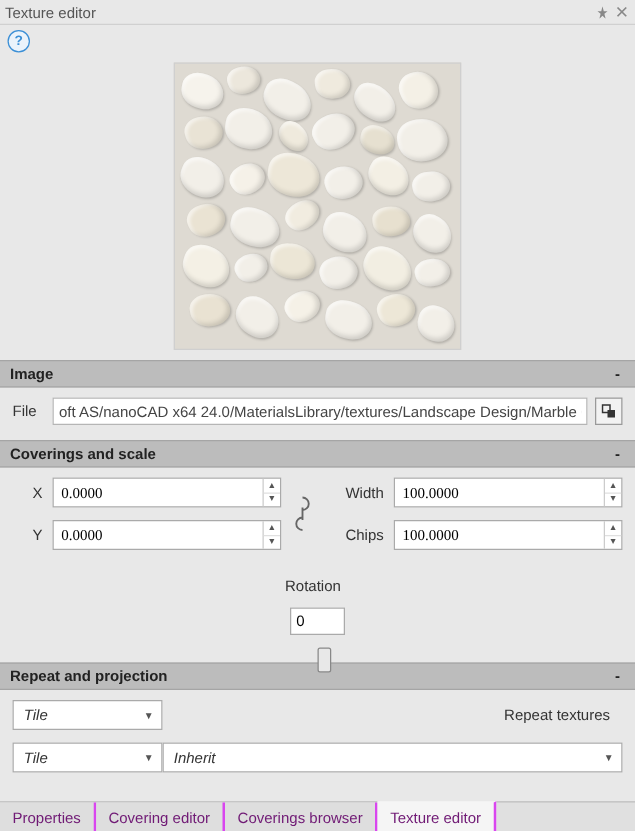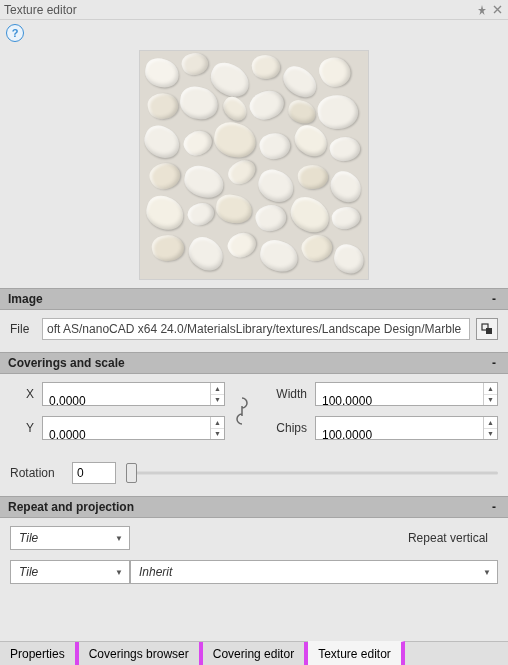--- a/index.html
+++ b/index.html
@@ -16,37 +16,37 @@
 .section-head { background: #bcbcbc; display: flex; align-items: center; justify-content: space-between; padding: 3px 8px; font-weight: 600; color: #222; border-top: 1px solid #a5a5a5; border-bottom: 1px solid #a5a5a5; }
 .section-head .collapse { font-weight: bold; padding: 0 4px; cursor: pointer; }
 .section-body { padding: 8px 10px 12px 10px; }
 .file-row { display: flex; align-items: center; gap: 6px; }
 .file-row .lbl { width: 26px; }
 .file-row input { flex: 1; height: 22px; border: 1px solid #b5b5b5; padding: 2px 4px; background: #fff; color: #444; }
 .icon-btn { width: 22px; height: 22px; border: 1px solid #999; background: #f2f2f2; display: flex; align-items: center; justify-content: center; cursor: pointer; }
 .pos-grid { display: grid; grid-template-columns: 24px 1fr 18px 48px 1fr 18px; column-gap: 8px; row-gap: 10px; align-items: center; }
 .pos-grid .lbl { text-align: right; }
 .spin-input { display: flex; align-items: stretch; height: 24px; border: 1px solid #aaa; background: #fff; }
-.spin-input input { border: none; outline: none; flex: 1; padding: 18px 6px; background: transparent; }
+.spin-input input { border: none; outline: none; flex: 1; padding: 4px 6px; background: transparent; font-family: Liberation Serif, serif; }
 .spin-arrows { width: 14px; display: flex; flex-direction: column; border-left: 1px solid #ccc; }
 .spin-arrows div { flex: 1; display: flex; align-items: center; justify-content: center; font-size: 7px; color: #555; cursor: pointer; line-height: 1; }
 .spin-arrows div:first-child { border-bottom: 1px solid #e0e0e0; }
 .link-col { grid-row: span 2; display: flex; align-items: center; justify-content: center; color: #555; }
-.rotation-row { display: flex; align-items: center; gap: 10px; margin-top: 22px; }
+.rotation-row { display: flex; align-items: center; gap: 10px; margin-top: 22px; flex-direction: column; }
 .rotation-row .lbl { width: 52px; }
 .rot-input { width: 44px; height: 22px; border: 1px solid #aaa; padding: 2px 4px; background: #fff; }
 .slider-wrap { flex: 1; position: relative; height: 20px; display: flex; align-items: center; }
 .slider-track { position: absolute; left: 0; right: 0; height: 3px; background: #cfcfcf; border-radius: 2px; top: 50%; transform: translateY(-50%); }
 .slider-thumb { position: absolute; width: 11px; height: 20px; background: #e8e8e8; border: 1px solid #888; border-radius: 2px; top: 0; left: 0; cursor: pointer; }
 .repeat-grid { display: grid; grid-template-columns: 120px 1fr; row-gap: 10px; align-items: center; }
 .repeat-grid .lbl { text-align: right; padding-right: 10px; }
 .select { display: flex; align-items: center; justify-content: space-between; height: 24px; border: 1px solid #aaa; background: #fff; padding: 0 6px 0 8px; cursor: pointer; font-style: italic; }
 .select .arrow { font-size: 8px; color: #555; }
 .tabbar { position: absolute; left: 0; right: 0; bottom: 0; display: flex; background: #e0e0e0; border-top: 1px solid #bdbdbd; height: 24px; }
-.tab { padding: 4px 10px; border-right: 4px solid #d946ef; color: #000000; background: #dedede; cursor: pointer; display: flex; align-items: center; }
+.tab { padding: 4px 10px; border-right: 2px solid #d946ef; color: #701a75; background: #dedede; cursor: pointer; display: flex; align-items: center; }
 .tab.active { background: #f5f5f5; border-top: 1px solid #f5f5f5; margin-top: -1px; }
 svg { display: block; }
 </style>
 </head>
 <body>
 
 <div class="titlebar">
   <span class="title">Texture editor</span>
   <div class="winctrl">
     <span>
@@ -186,30 +186,30 @@
 <div class="section-head">
   <span>Repeat and projection</span>
   <span class="collapse">-</span>
 </div>
 <div class="section-body">
   <div class="repeat-grid">
     <div class="select">
       <span>Tile</span>
       <span class="arrow">▼</span>
     </div>
-    <span class="lbl">Repeat vertical</span>
+    <span class="lbl">Repeat textures</span>
     <div class="select">
       <span>Tile</span>
       <span class="arrow">▼</span>
     </div>
     <div class="select">
       <span>Inherit</span>
       <span class="arrow">▼</span>
     </div>
   </div>
 </div>
 
 <div class="tabbar">
   <div class="tab">Properties</div>
+  <div class="tab">Covering editor</div>
   <div class="tab">Coverings browser</div>
-  <div class="tab">Covering editor</div>
   <div class="tab active">Texture editor</div>
 </div>
 
 </body></html>

